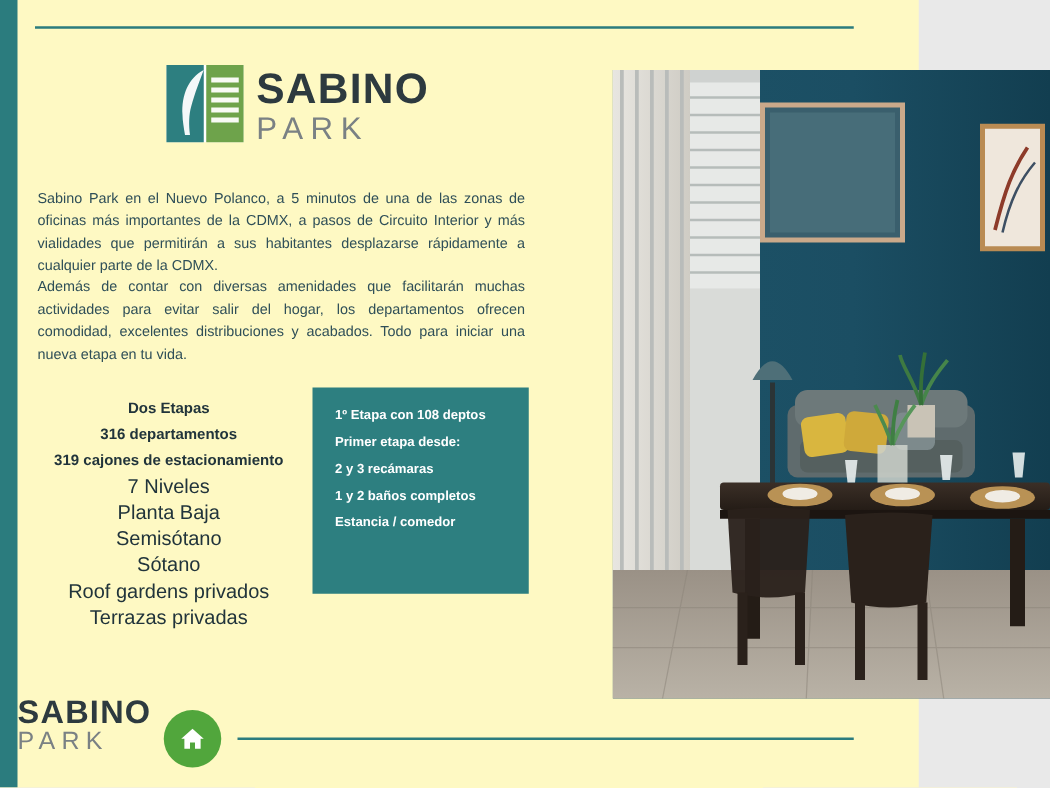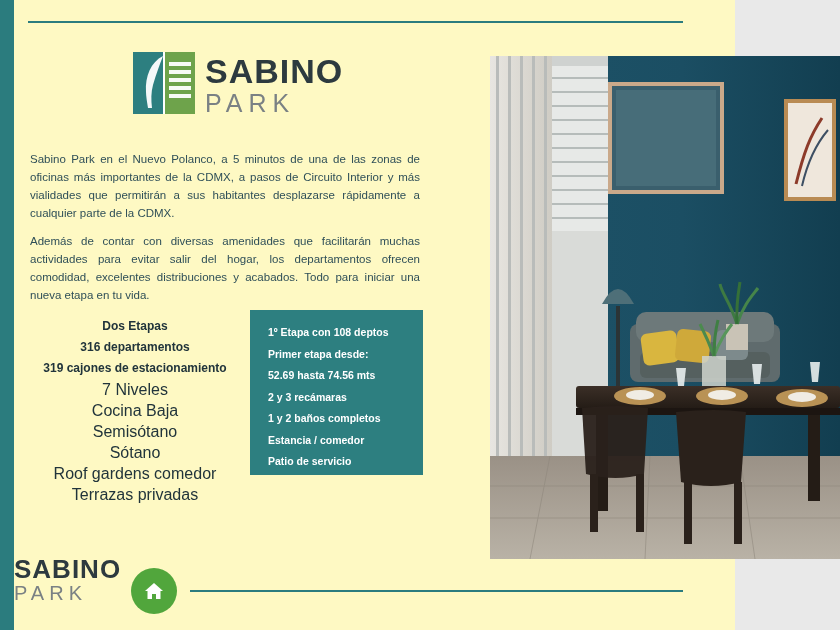--- a/index.html
+++ b/index.html
@@ -83,21 +83,21 @@
   .para {
     position: absolute;
     left: 30px;
     width: 390px;
     font-size: 11.5px;
     line-height: 18px;
     color: #2f4f58;
     text-align: justify;
   }
   #para1 { top: 150px; }
-  #para2 { top: 232px; }
+  #para2 { top: 221px; }
 
   
   .features {
     position: absolute;
     left: 30px;
     top: 316px;
     width: 210px;
     text-align: center;
   }
   .features li {
@@ -229,37 +229,35 @@
 
     <div class="para" id="para1">Sabino Park en el Nuevo Polanco, a 5 minutos de una de las zonas de oficinas más importantes de la CDMX, a pasos de Circuito Interior y más vialidades que permitirán a sus habitantes desplazarse rápidamente a cualquier parte de la CDMX.</div>
     <div class="para" id="para2">Además de contar con diversas amenidades que facilitarán muchas actividades para evitar salir del hogar, los departamentos ofrecen comodidad, excelentes distribuciones y acabados. Todo para iniciar una nueva etapa en tu vida.</div>
 
     <div class="features">
       <ul>
         <li class="bold">Dos Etapas</li>
         <li class="bold">316 departamentos</li>
         <li class="bold">319 cajones de estacionamiento</li>
         <li>7 Niveles</li>
-        <li>Cocina Baja</li>
+        <li>Planta Baja</li>
         <li>Semisótano</li>
         <li>Sótano</li>
-        <li>Roof gardens comedor</li>
+        <li>Roof gardens privados</li>
         <li>Terrazas privadas</li>
       </ul>
     </div>
 
     <div class="specbox">
       <ul>
         <li>1º Etapa con 108 deptos</li>
         <li>Primer etapa desde:</li>
-        <li>52.69 hasta 74.56 mts</li>
         <li>2 y 3 recámaras</li>
         <li>1 y 2 baños completos</li>
         <li>Estancia / comedor</li>
-        <li>Patio de servicio</li>
       </ul>
     </div>
 
     <div class="footer-logo">
       <div class="f1">SABINO</div>
       <div class="f2">PARK</div>
     </div>
 
     <div class="footer-circle">
       <svg width="20" height="20" viewBox="0 0 20 20">

